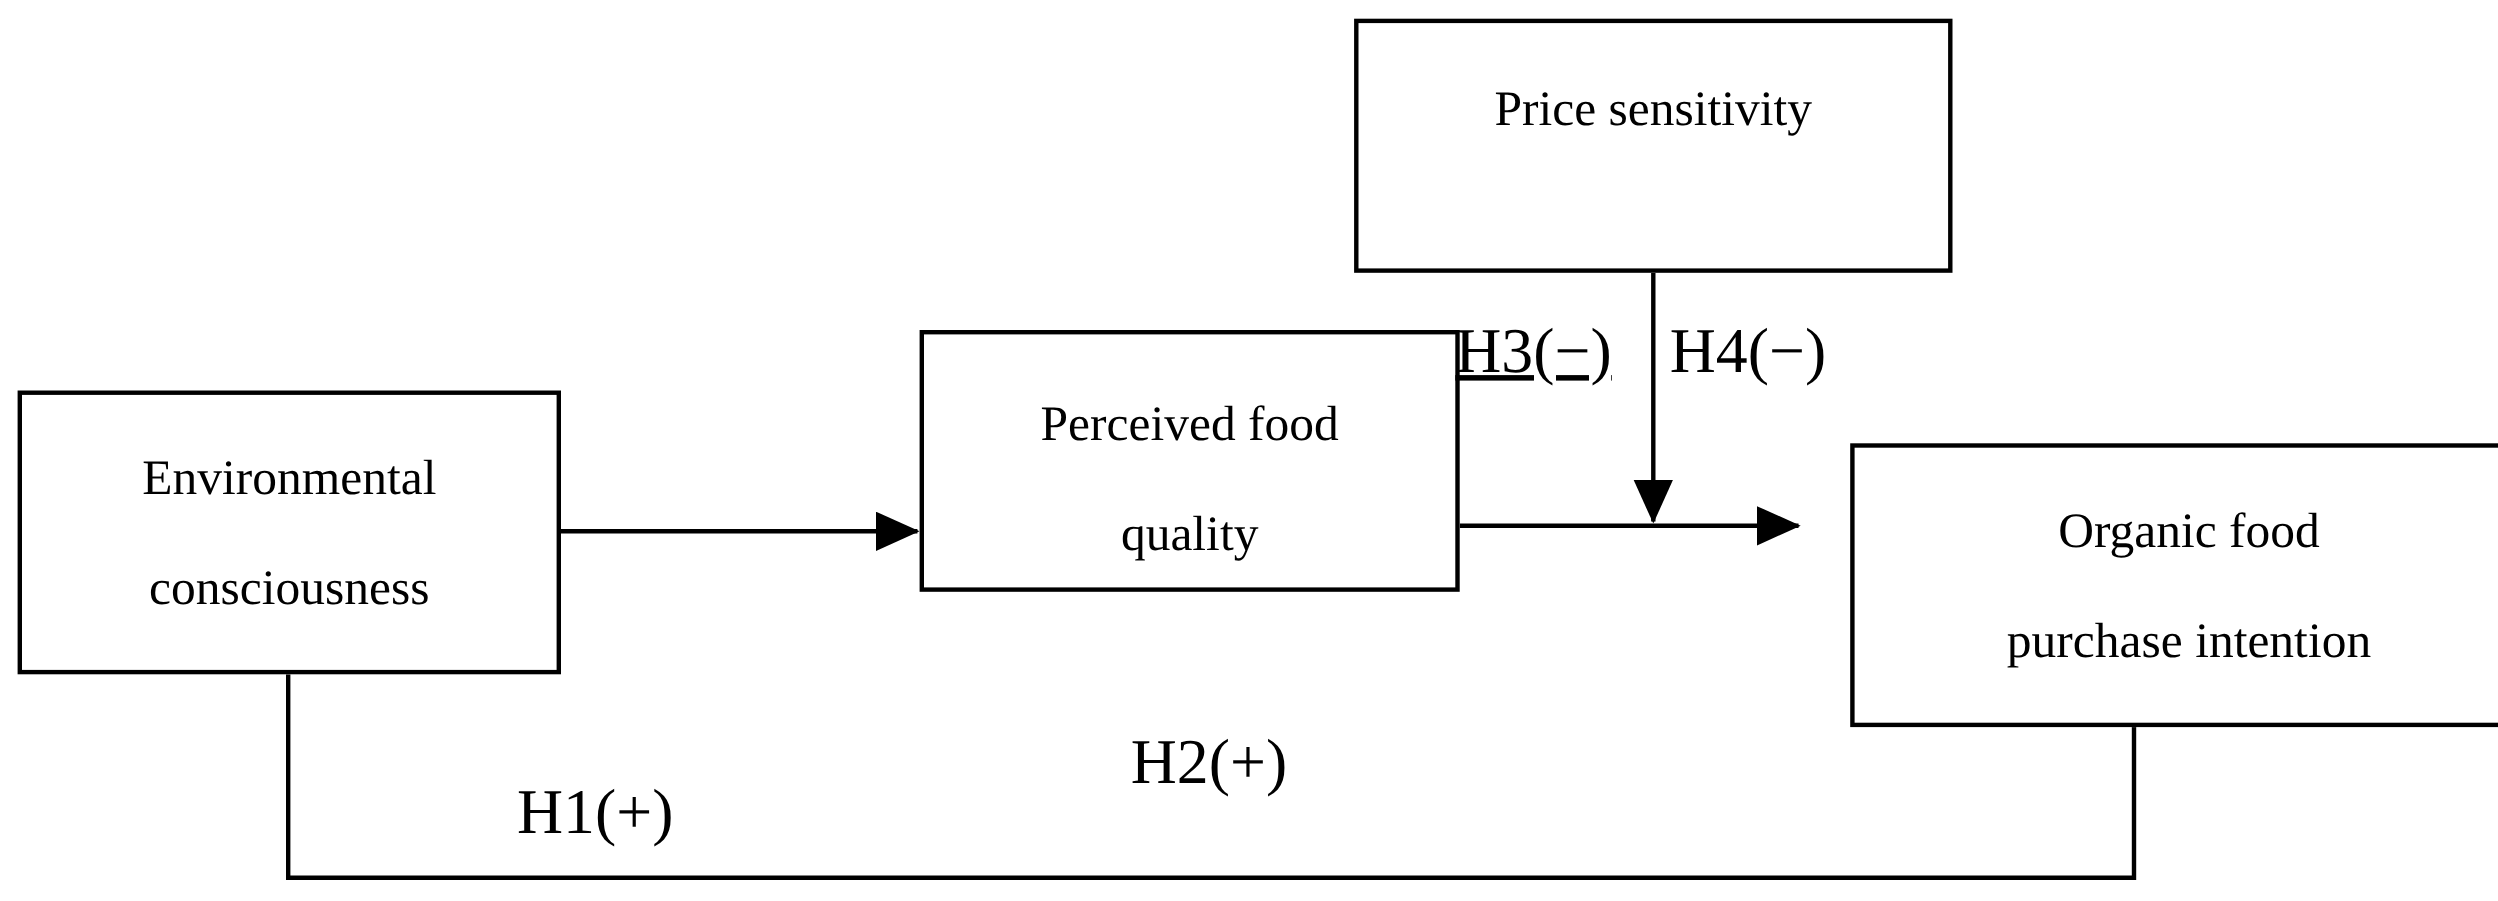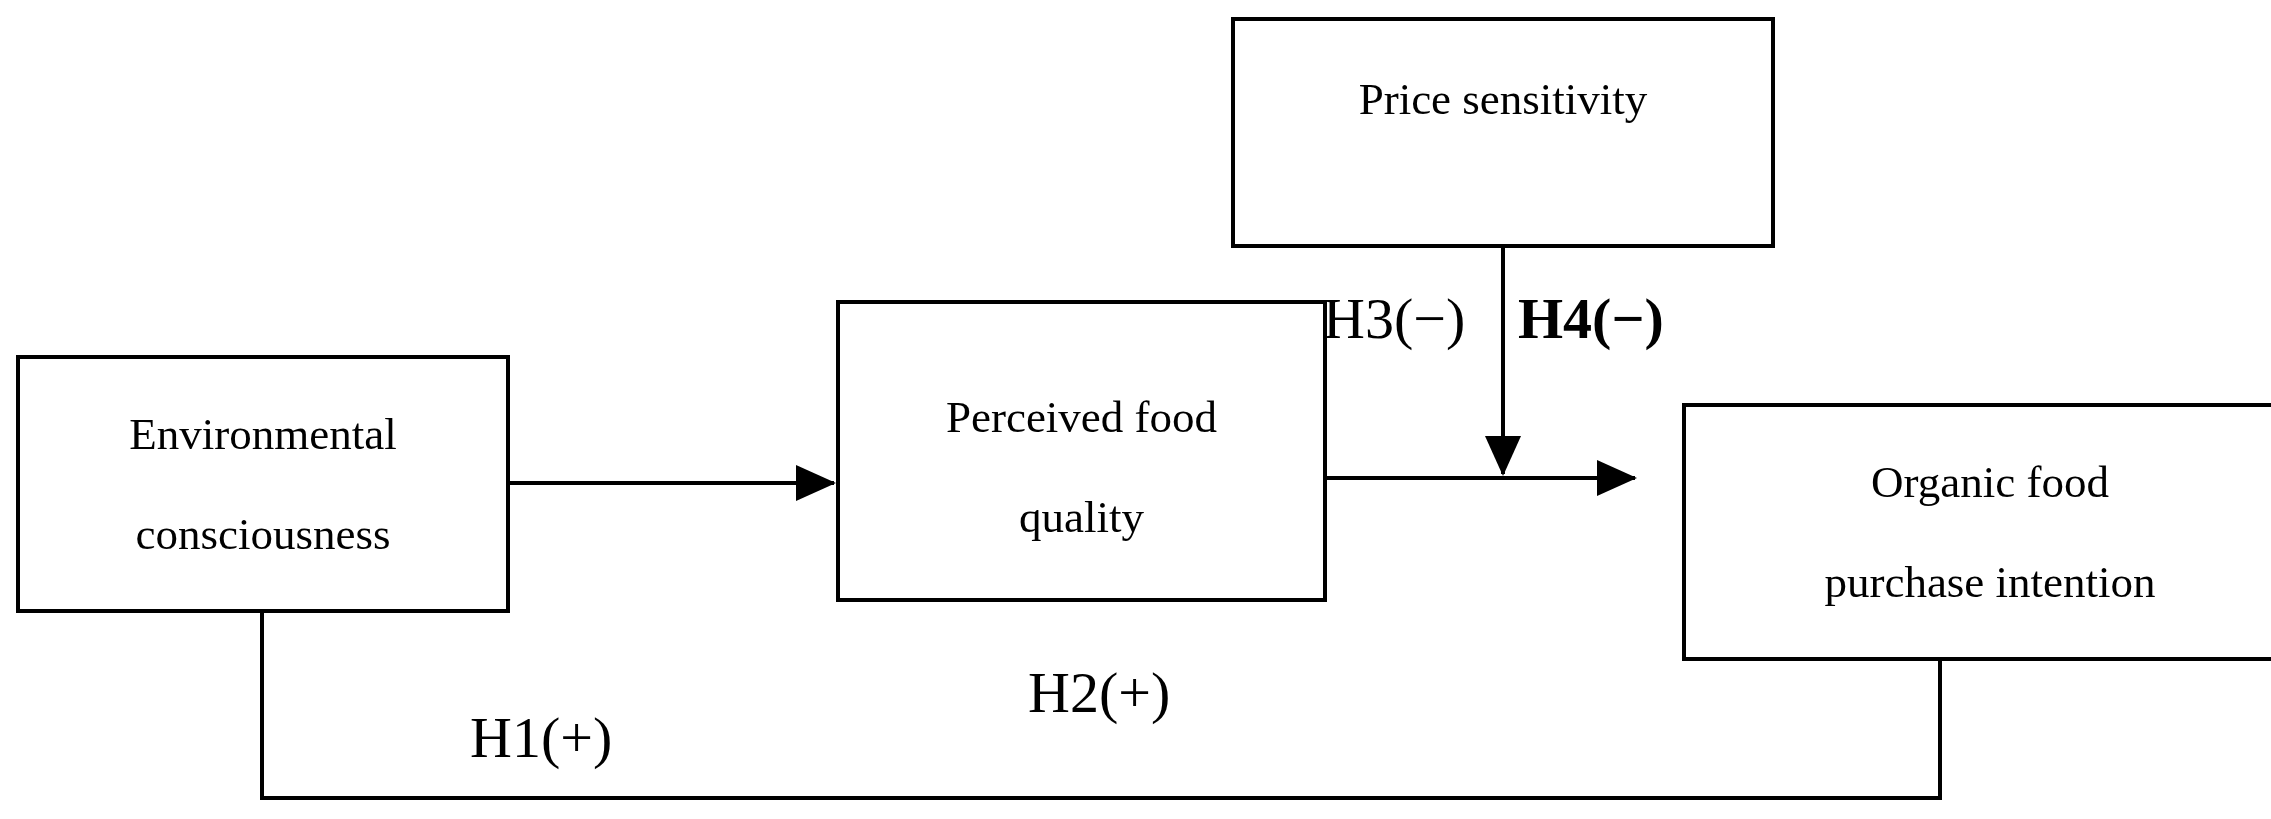--- a/index.html
+++ b/index.html
@@ -28,21 +28,21 @@
     text-align: center;
     font-size: 45px;
     line-height: 100px;
     z-index: 2;
   }
   .node span {
     display: block;
     white-space: nowrap;
   }
   #node-ec   { left: 16px;   top: 355px; width: 494px; height: 258px; }
-  #node-pfq  { left: 836px;  top: 300px; width: 491px; height: 302px; padding-top: 32px; }
+  #node-pfq  { left: 836px;  top: 300px; width: 491px; height: 238px; padding-top: 32px; }
   #node-ps   { left: 1231px; top: 17px;  width: 544px; height: 231px; justify-content: flex-start; padding-top: 28px; }
   #node-ofpi { left: 1682px; top: 355px; width: 616px; height: 258px; margin-top: 48px; }
 
   #edges-svg {
     position: absolute;
     left: 0;
     top: 0;
     width: 2271px;
     height: 819px;
     z-index: 1;
@@ -52,22 +52,22 @@
     stroke-width: 4;
     fill: none;
   }
   .hyp-label {
     position: absolute;
     font-size: 58px;
     line-height: 60px;
     white-space: nowrap;
     z-index: 3;
   }
-  #label-h3 { left: 1323px; top: 289px; }
-  #label-h4 { left: 1518px; top: 289px; font-weight: bold; }
+  #label-h3 { left: 1323px; top: 289px; text-decoration: underline; }
+  #label-h4 { left: 1518px; top: 289px; }
   #label-h2 { left: 1028px; top: 630px; margin-top: 33px; }
   #label-h1 { left: 470px;  top: 708px; }
 </style>
 </head>
 <body>
 
 <div id="canvas">
 
   <svg id="edges-svg" viewBox="0 0 2271 819" xmlns="http://www.w3.org/2000/svg">
     <defs>

